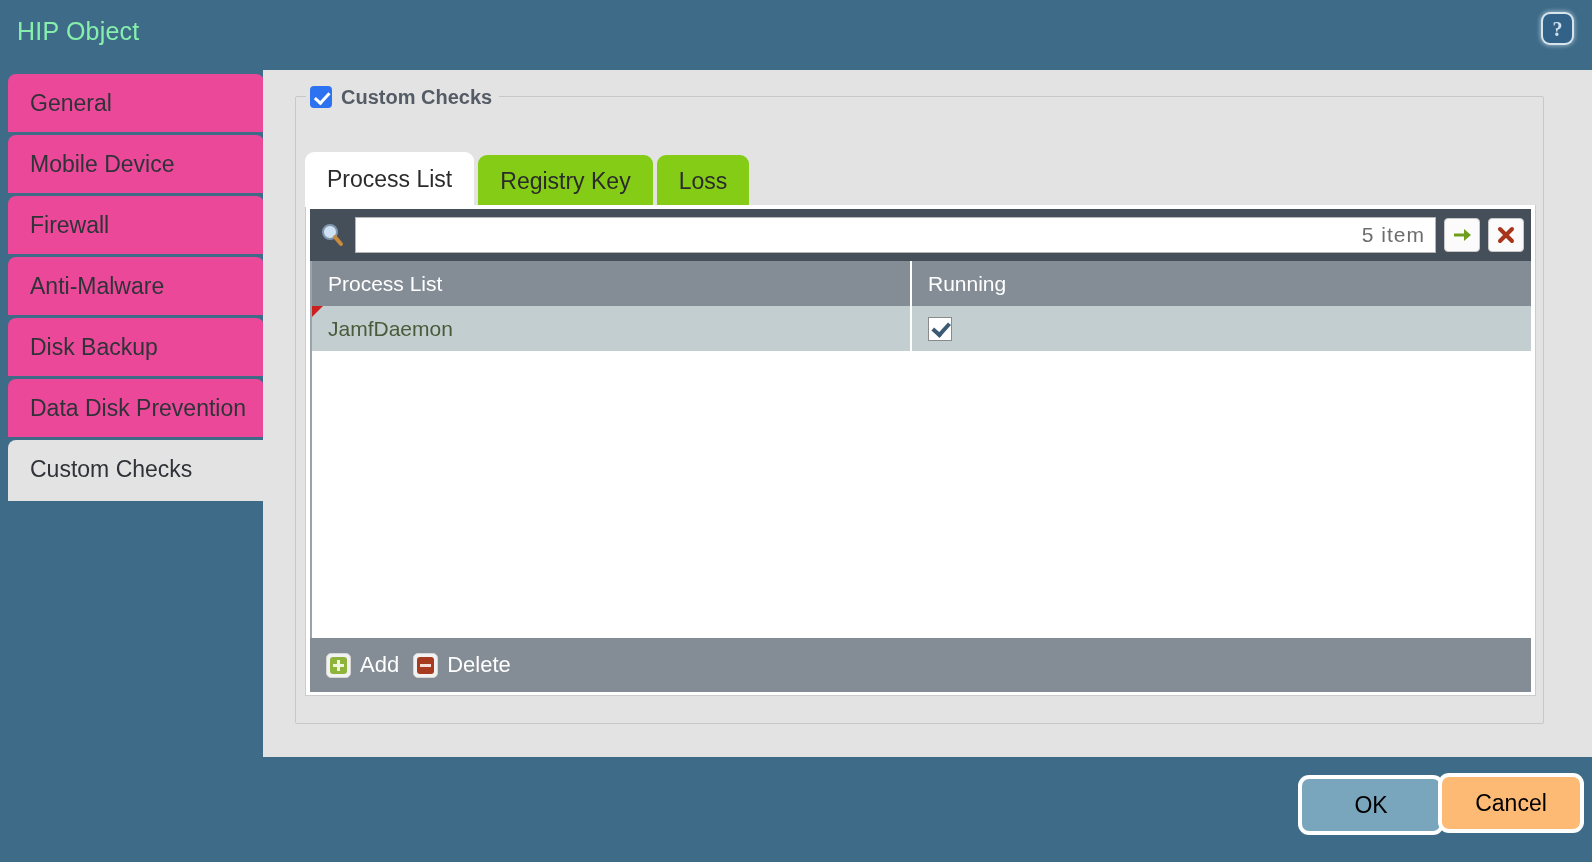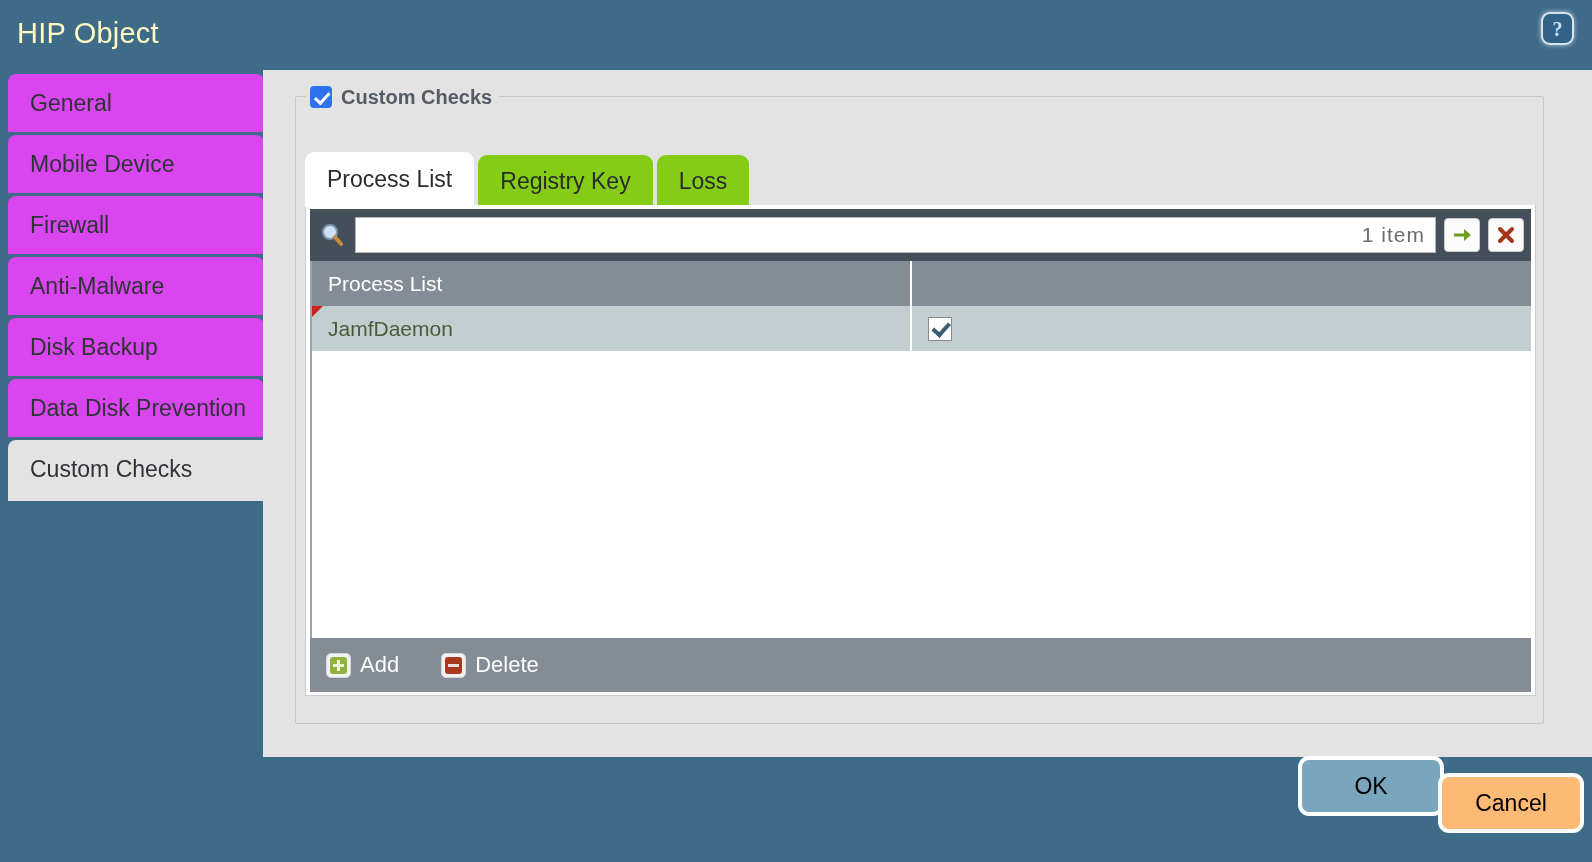--- a/index.html
+++ b/index.html
@@ -17,21 +17,21 @@
   }
 
   
   .titlebar {
     position: absolute; left: 0; top: 0;
     width: 1592px; height: 70px;
     background: #3d6b88;
   }
   .title-text {
     position: absolute; left: 17px; top: 17px;
-    font-size: 29px; color: #fef9c3; font-weight: 400;
+    font-size: 25px; color: #86efac; font-weight: 400;
     letter-spacing: .2px;
   }
   .help-icon {
     position: absolute; right: 20px; top: 14px;
     width: 29px; height: 29px; border-radius: 7px;
     background: #336288;
     box-shadow: 0 0 0 2px #d8e4ec, 0 0 4px 3px rgba(215,230,240,.55);
     display: flex; align-items: center; justify-content: center;
     cursor: pointer;
   }
@@ -40,21 +40,21 @@
     font-family: "Liberation Serif", serif;
   }
 
   
   .sidebar {
     position: absolute; left: 8px; top: 74px;
     width: 256px;
   }
   .side-item {
     height: 61px;
-    background: #d946ef;
+    background: #ec4899;
     border-radius: 8px 8px 0 0;
     margin-bottom: 0px;
     border-bottom: 3px solid #3d6b88;
     display: flex; align-items: center;
     padding-left: 22px;
     font-size: 23px; color: #2f3338;
     cursor: pointer;
     position: relative;
   }
   .side-item.active {
@@ -227,21 +227,21 @@
     transform: rotate(42deg) translate(0px, -1px);
   }
 
   
   .tbl-foot {
     position: absolute; left: 4px; top: 433px;
     width: 1221px; height: 54px;
     background: #848d96;
     display: flex; align-items: center;
     padding-left: 16px;
-    gap: 42px;
+    gap: 14px;
   }
   .foot-btn {
     display: flex; align-items: center; gap: 9px;
     cursor: pointer;
   }
   .foot-btn span.lbl {
     font-size: 22px; color: #ffffff;
   }
   .ico-sq {
     width: 25px; height: 25px;
@@ -275,21 +275,21 @@
   
   .btn {
     position: absolute;
     height: 52px;
     border-radius: 7px;
     display: flex; align-items: center; justify-content: center;
     font-size: 23px; color: #000000;
     cursor: pointer;
   }
   .btn-ok {
-    right: 152px; bottom: 50px;
+    right: 152px; bottom: 31px;
     width: 138px;
     background: #79a5bd;
     box-shadow: 0 0 0 4px #ffffff;
   }
   .btn-cancel {
     right: 12px; bottom: 33px;
     width: 138px;
     background: #fdba74;
     box-shadow: 0 0 0 4px #ffffff;
     margin-top: 12px;
@@ -355,39 +355,40 @@
       <div class="tabpanel">
 
         <div class="searchbar">
           <div class="search-icon">
             <svg width="26" height="26" viewBox="0 0 26 26">
               <circle cx="11" cy="10" r="7" fill="#cfe2f5" stroke="#7f96ad" stroke-width="2"></circle>
               <line x1="16" y1="15" x2="22" y2="22" stroke="#c98a3c" stroke-width="4" stroke-linecap="round"></line>
             </svg>
           </div>
           <div class="search-field">
-            <span class="item-count">1 item</span>
+            <span class="item-count">5 item</span>
           </div>
           <div class="tb-btn">
             <svg width="20" height="20" viewBox="0 0 20 20">
               <line x1="2" y1="10" x2="14" y2="10" stroke="#6f9e1f" stroke-width="3"></line>
               <polygon points="12,4 19,10 12,16" fill="#6f9e1f"></polygon>
             </svg>
           </div>
           <div class="tb-btn">
             <svg width="20" height="20" viewBox="0 0 20 20">
               <line x1="4" y1="4" x2="16" y2="16" stroke="#a8341b" stroke-width="4" stroke-linecap="round"></line>
               <line x1="16" y1="4" x2="4" y2="16" stroke="#a8341b" stroke-width="4" stroke-linecap="round"></line>
             </svg>
           </div>
         </div>
 
         <div class="tbl">
           <div class="tbl-head">
             <div class="th c1">Process List</div>
+            <div class="th c2">Running</div>
           </div>
           <div class="tbl-row">
             <div class="row-flag"></div>
             <div class="td c1">JamfDaemon</div>
             <div class="td c2">
               <div class="cb-grey"></div>
             </div>
           </div>
         </div>
 

